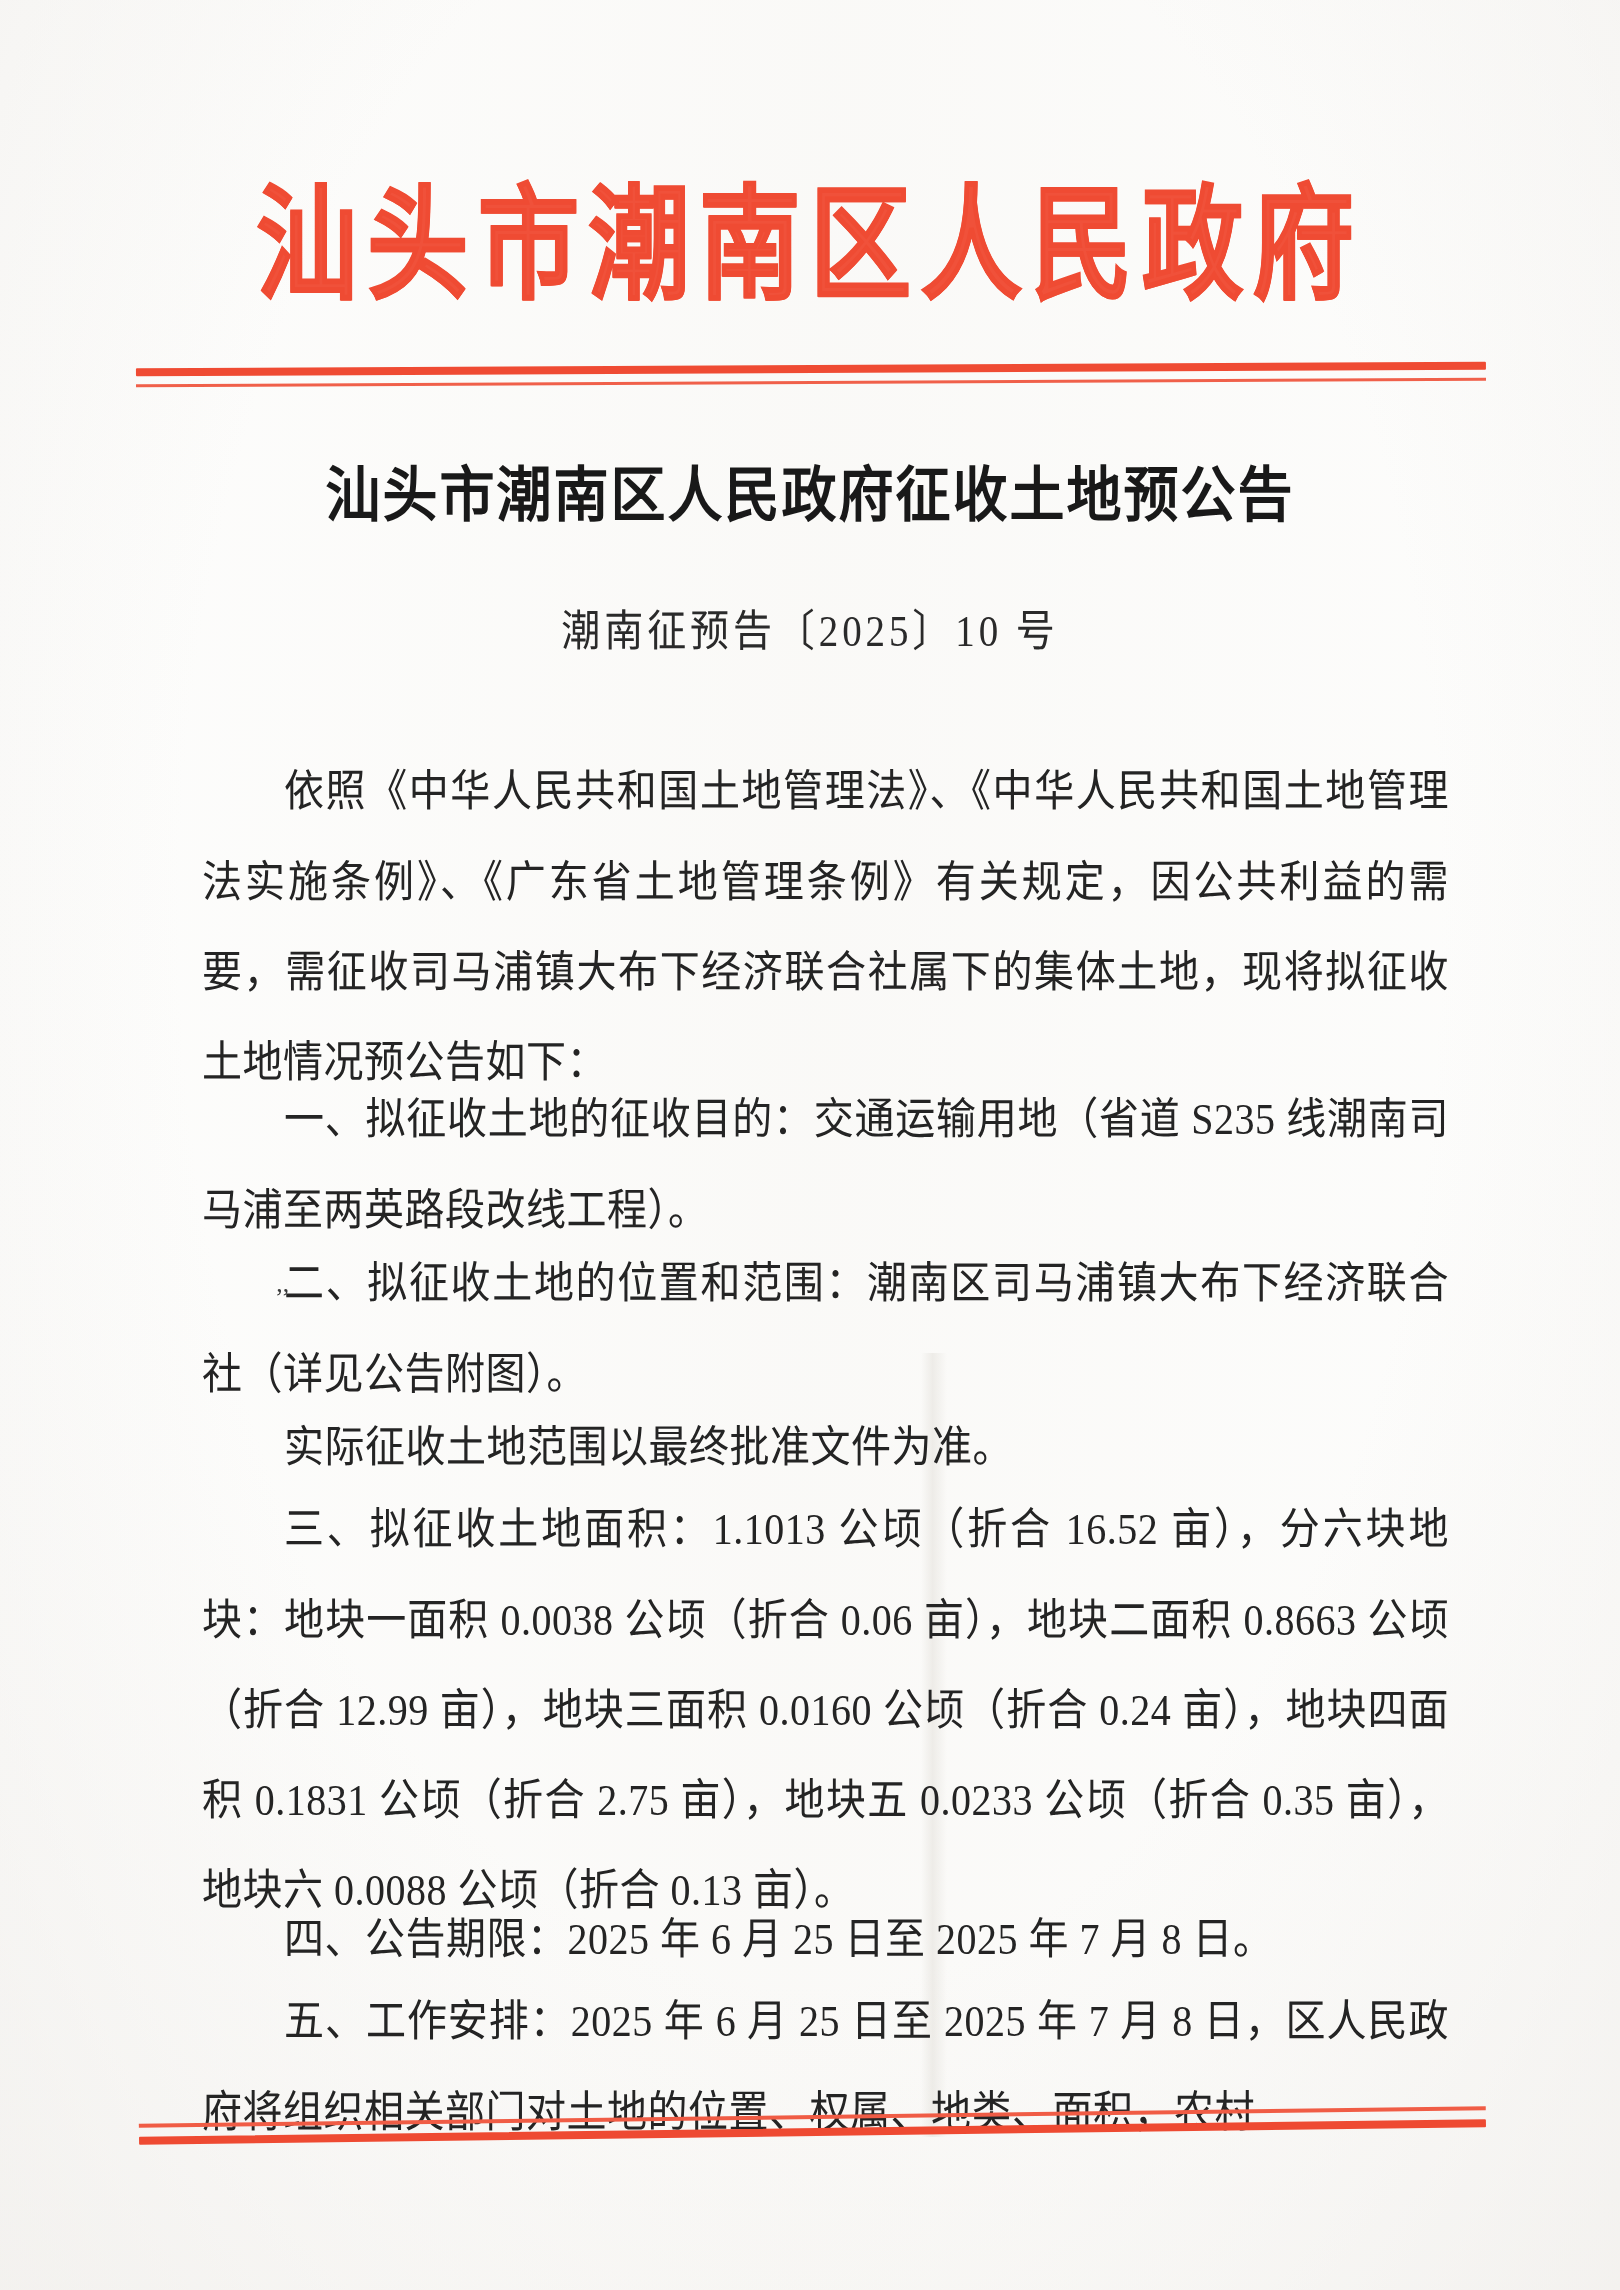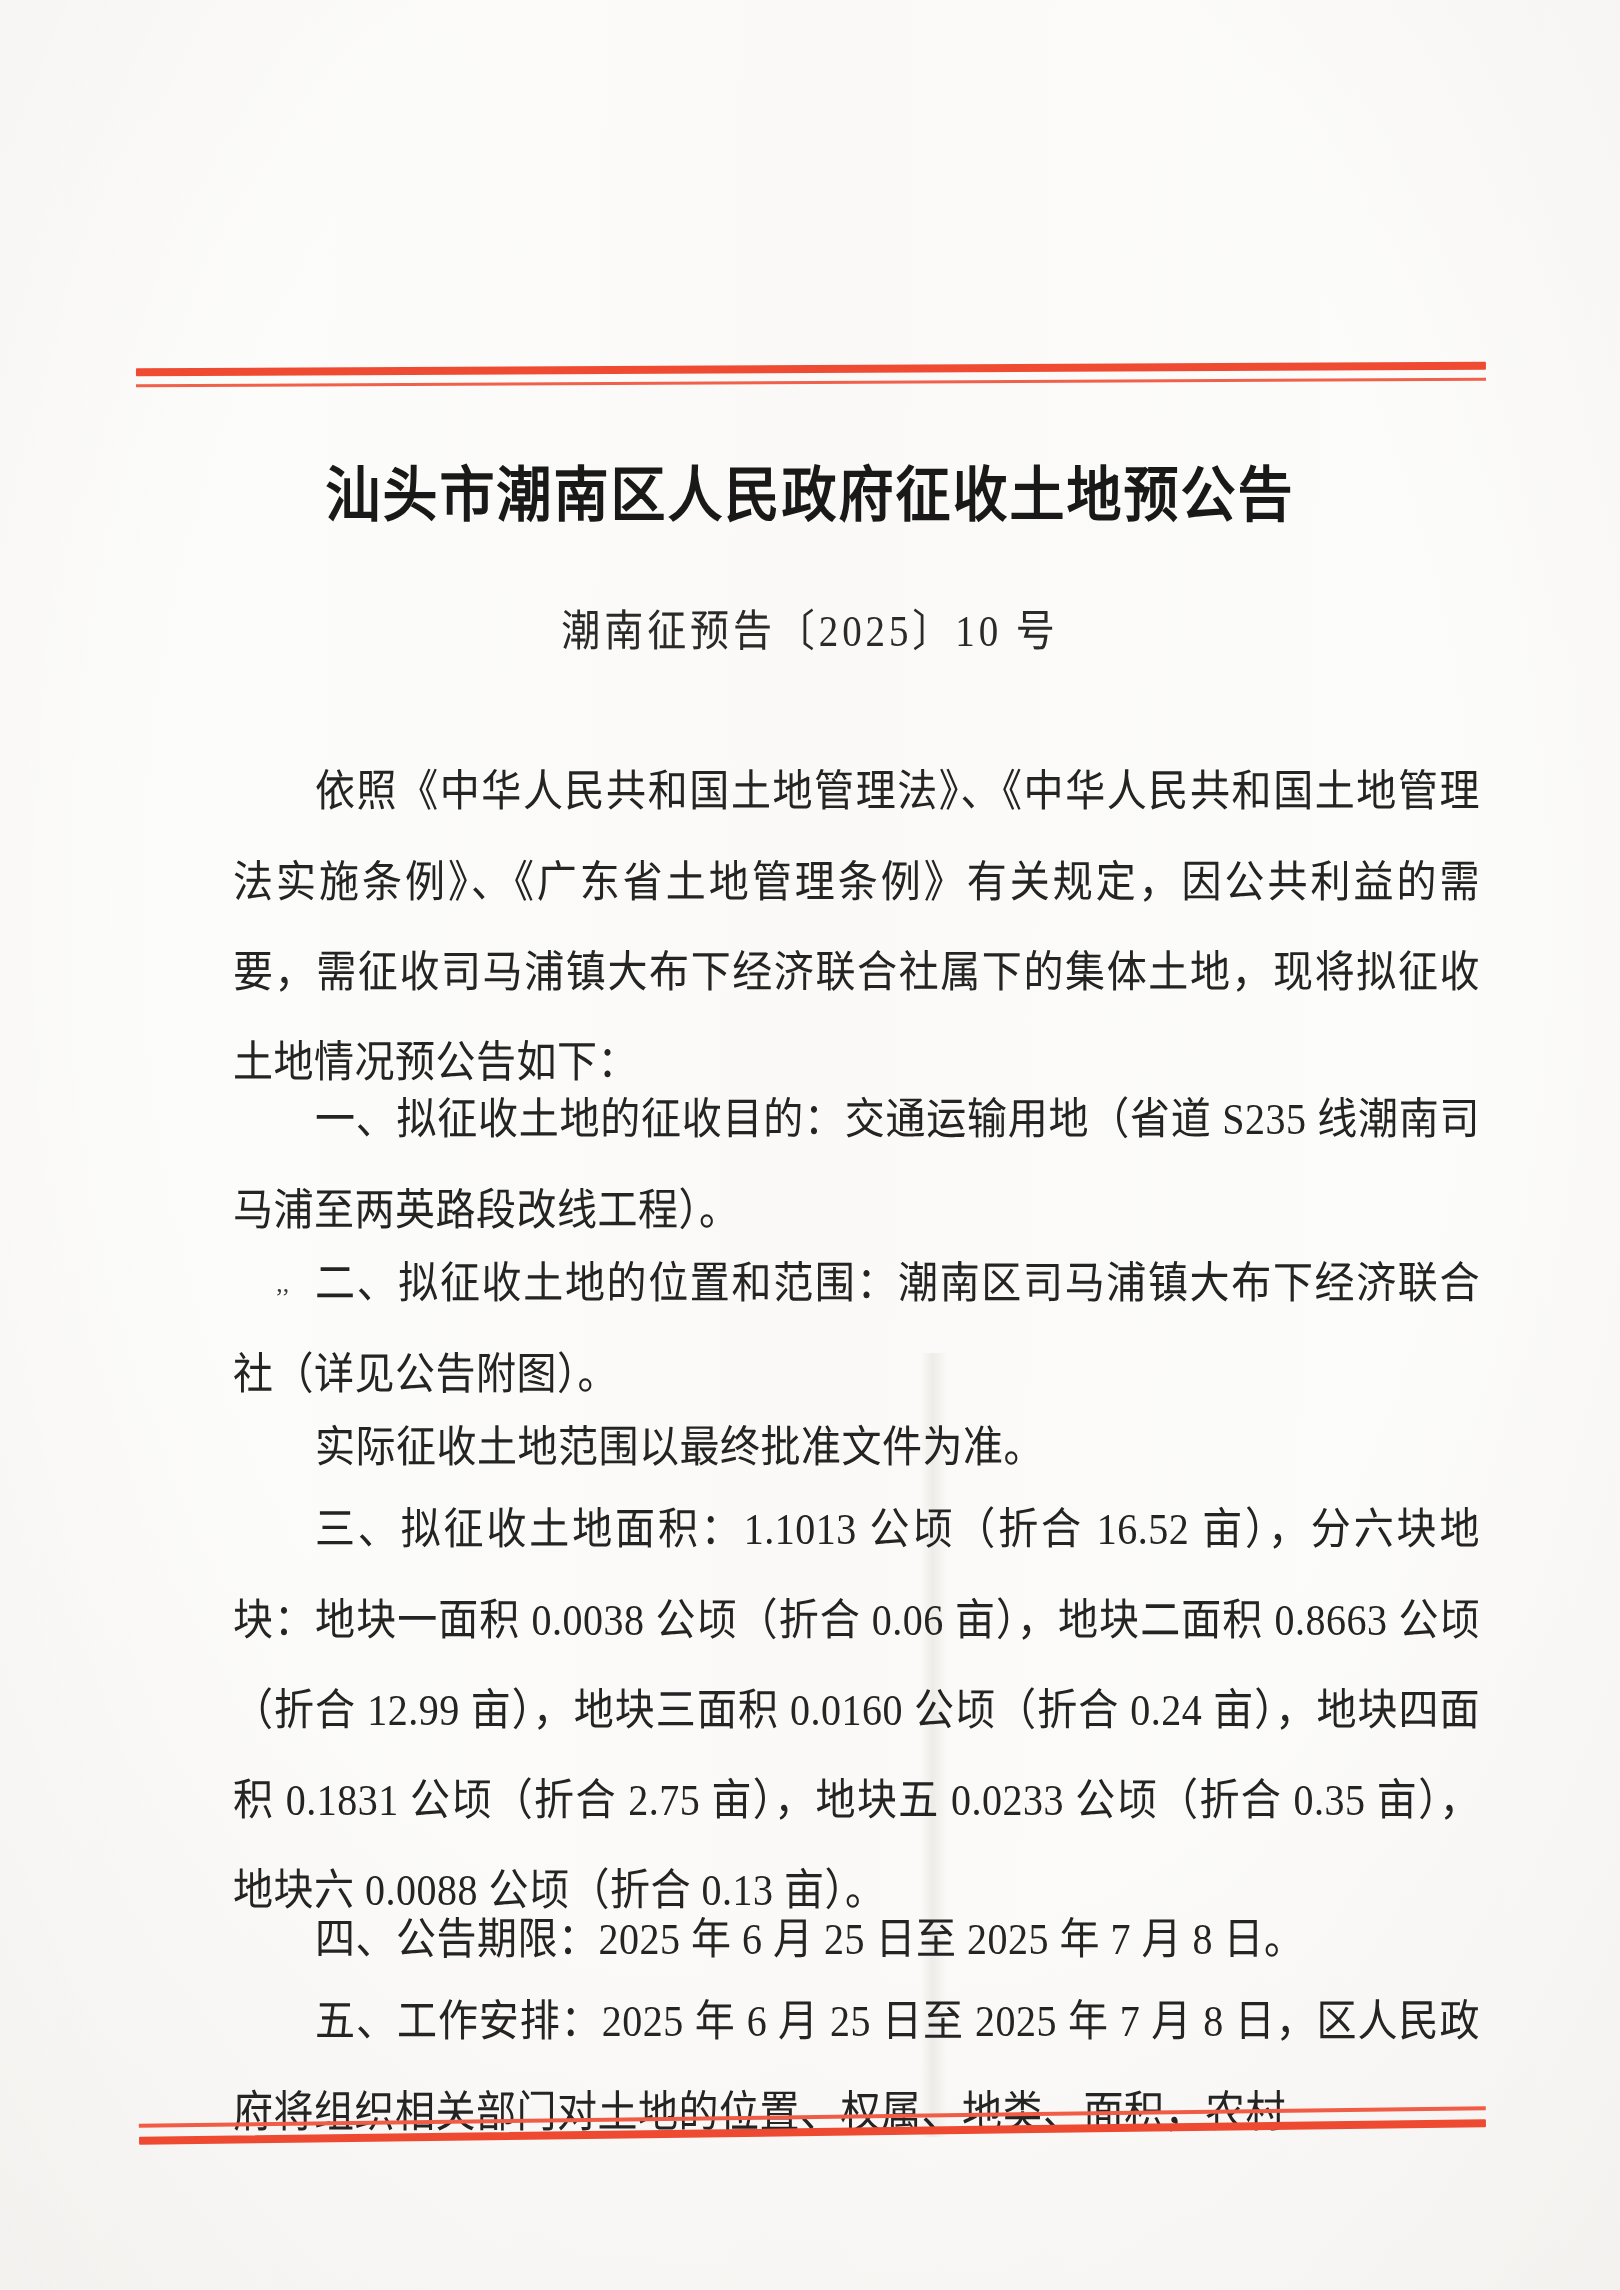--- a/index.html
+++ b/index.html
@@ -149,21 +149,20 @@
     transform: scaleY(1.12);
     transform-origin: center top;
   }
 
   
   .body-block {
     position: absolute;
     top: 747px;
     left: 202px;
     width: 1247px;
-    margin-left: 31px;
   }
   .para {
     font-family: "Liberation Serif", "DejaVu Serif", serif;
     font-size: 40px;
     line-height: 82px;
     color: #242424;
     text-align: justify;
     text-justify: inter-character;
     letter-spacing: 0.5px;
     margin: 0;
@@ -189,20 +188,23 @@
   }
 </style>
 </head>
 <body>
 
 <div class="page">
 
   <div class="paper-tint"></div>
   <div class="scan-streak"></div>
 
+  <div class="masthead">
+    <div class="masthead-title">汕头市潮南区人民政府</div>
+  </div>
 
   <div class="rule-group-top">
     <div class="rule-thick"></div>
     <div class="rule-thin"></div>
   </div>
 
   <div class="doc-title">汕头市潮南区人民政府征收土地预公告</div>
 
   <div class="doc-number">潮南征预告〔2025〕10 号</div>
 

